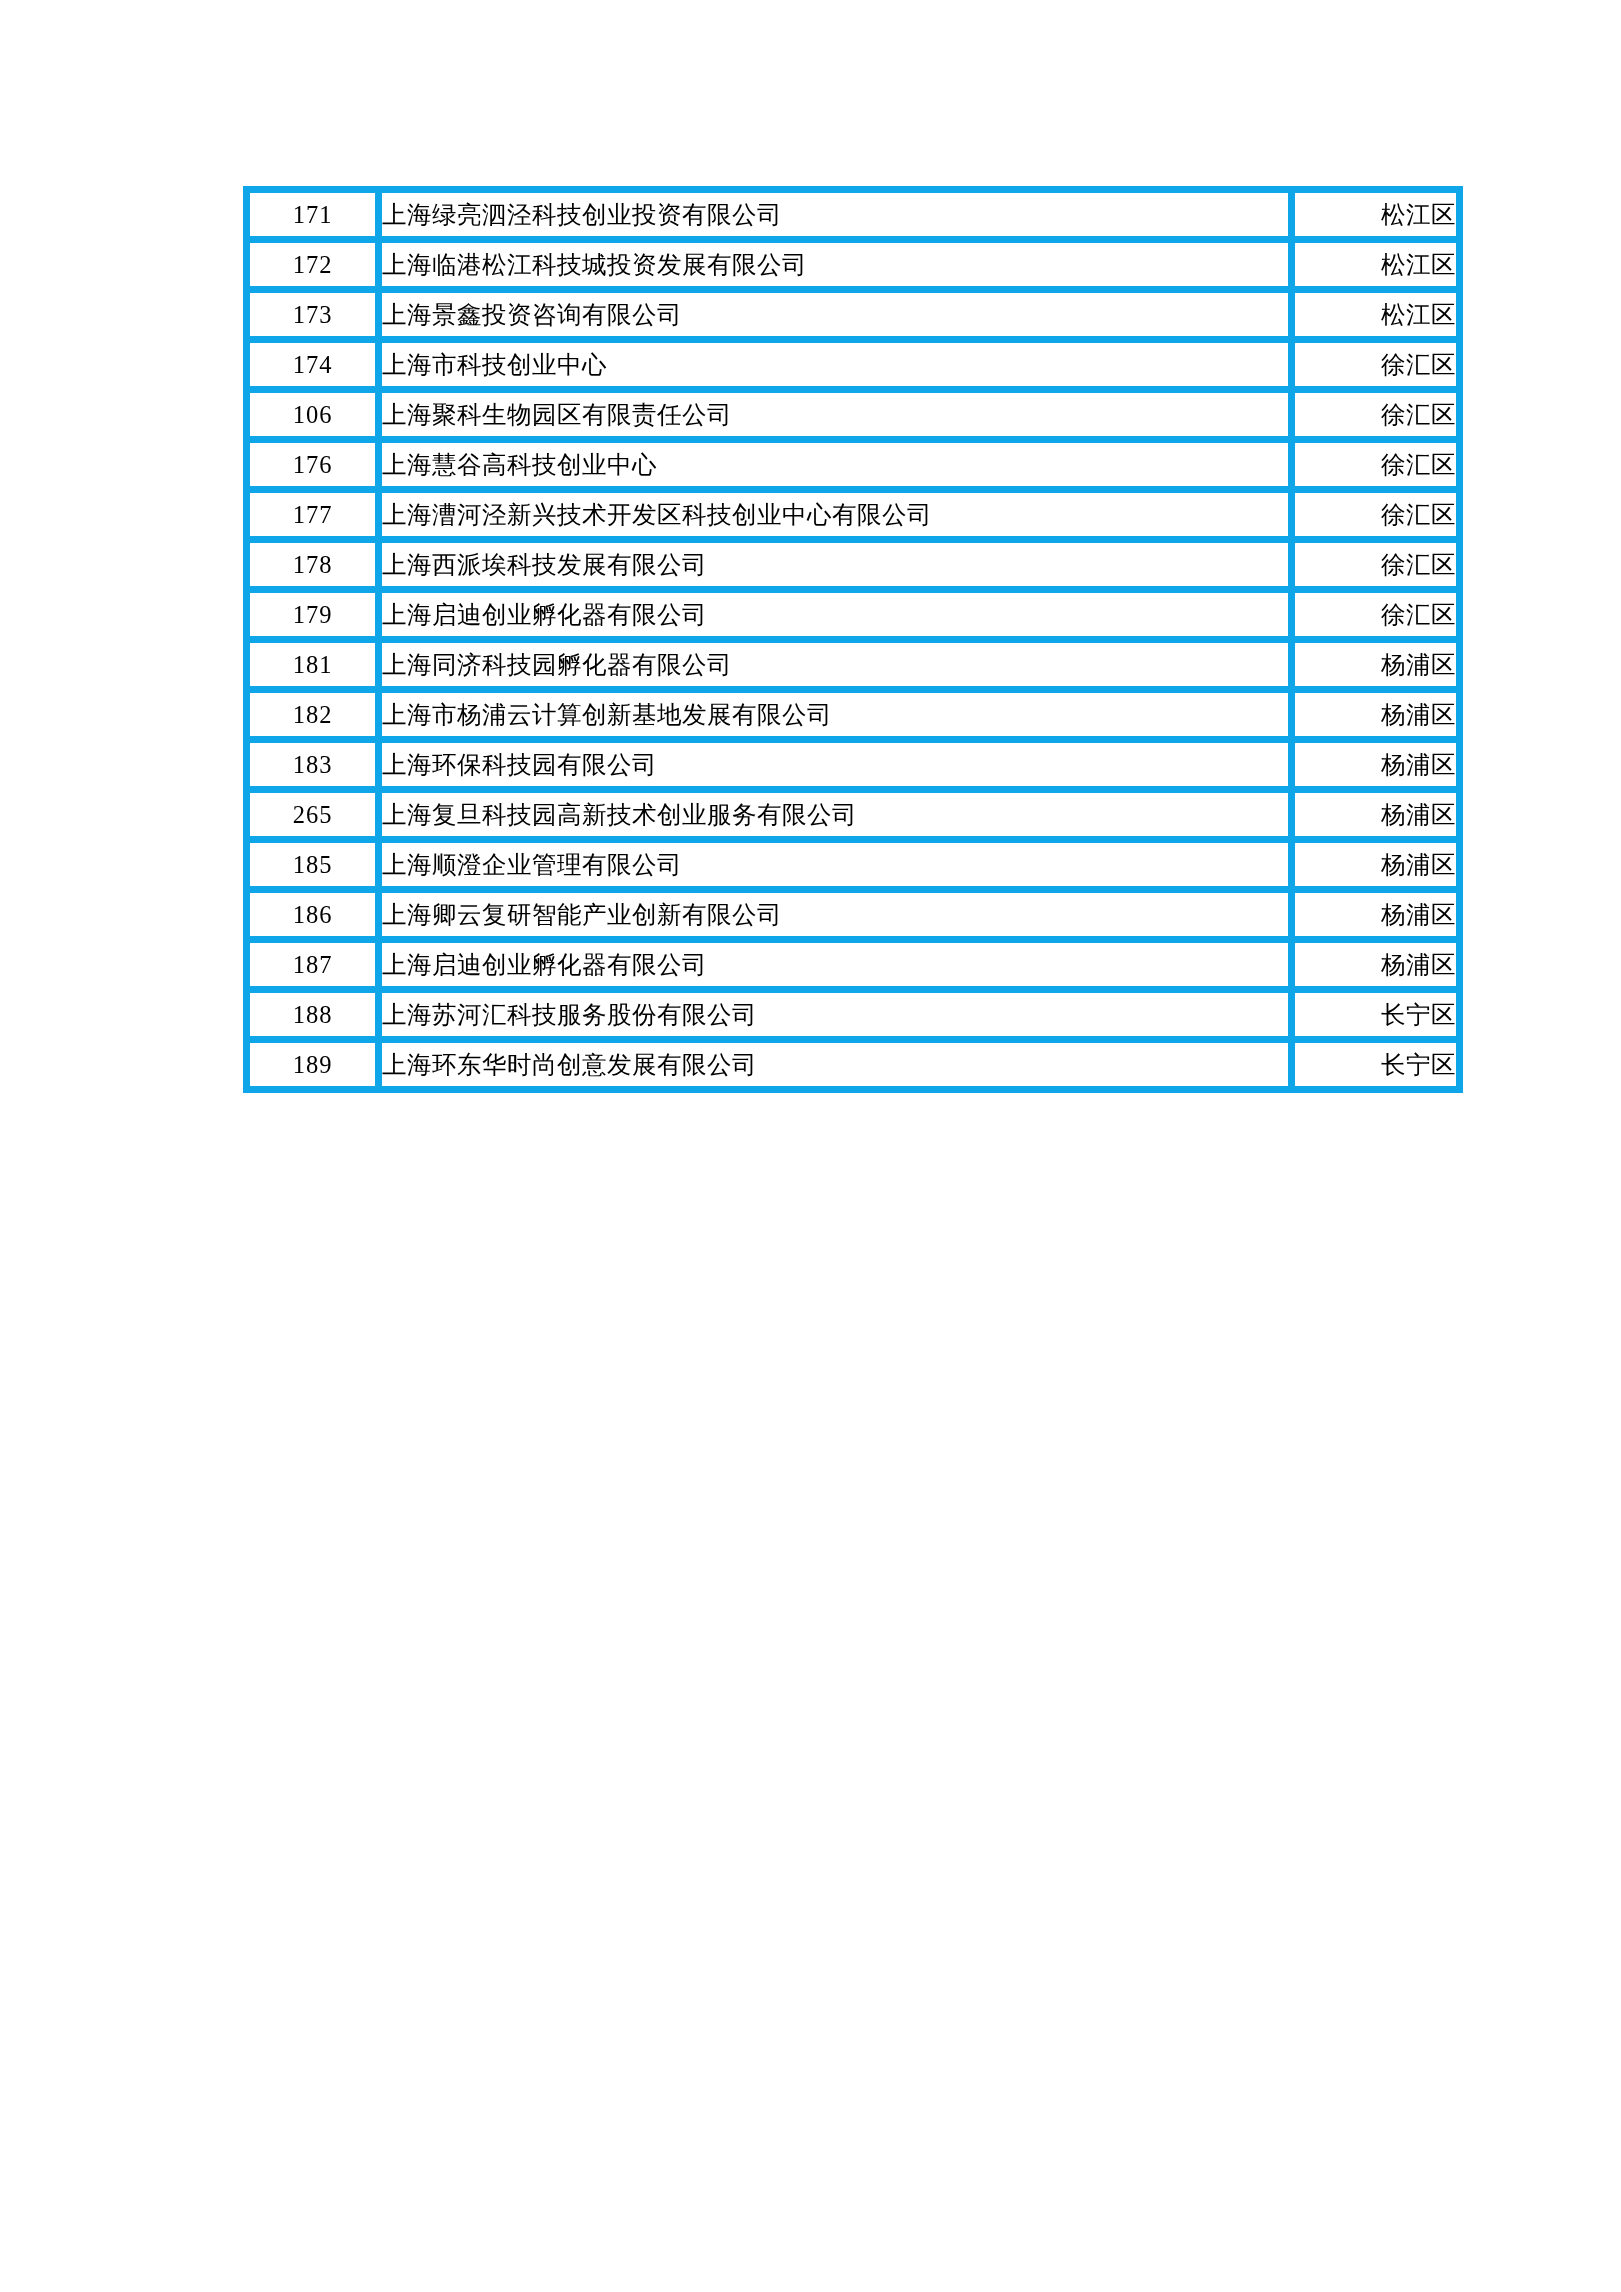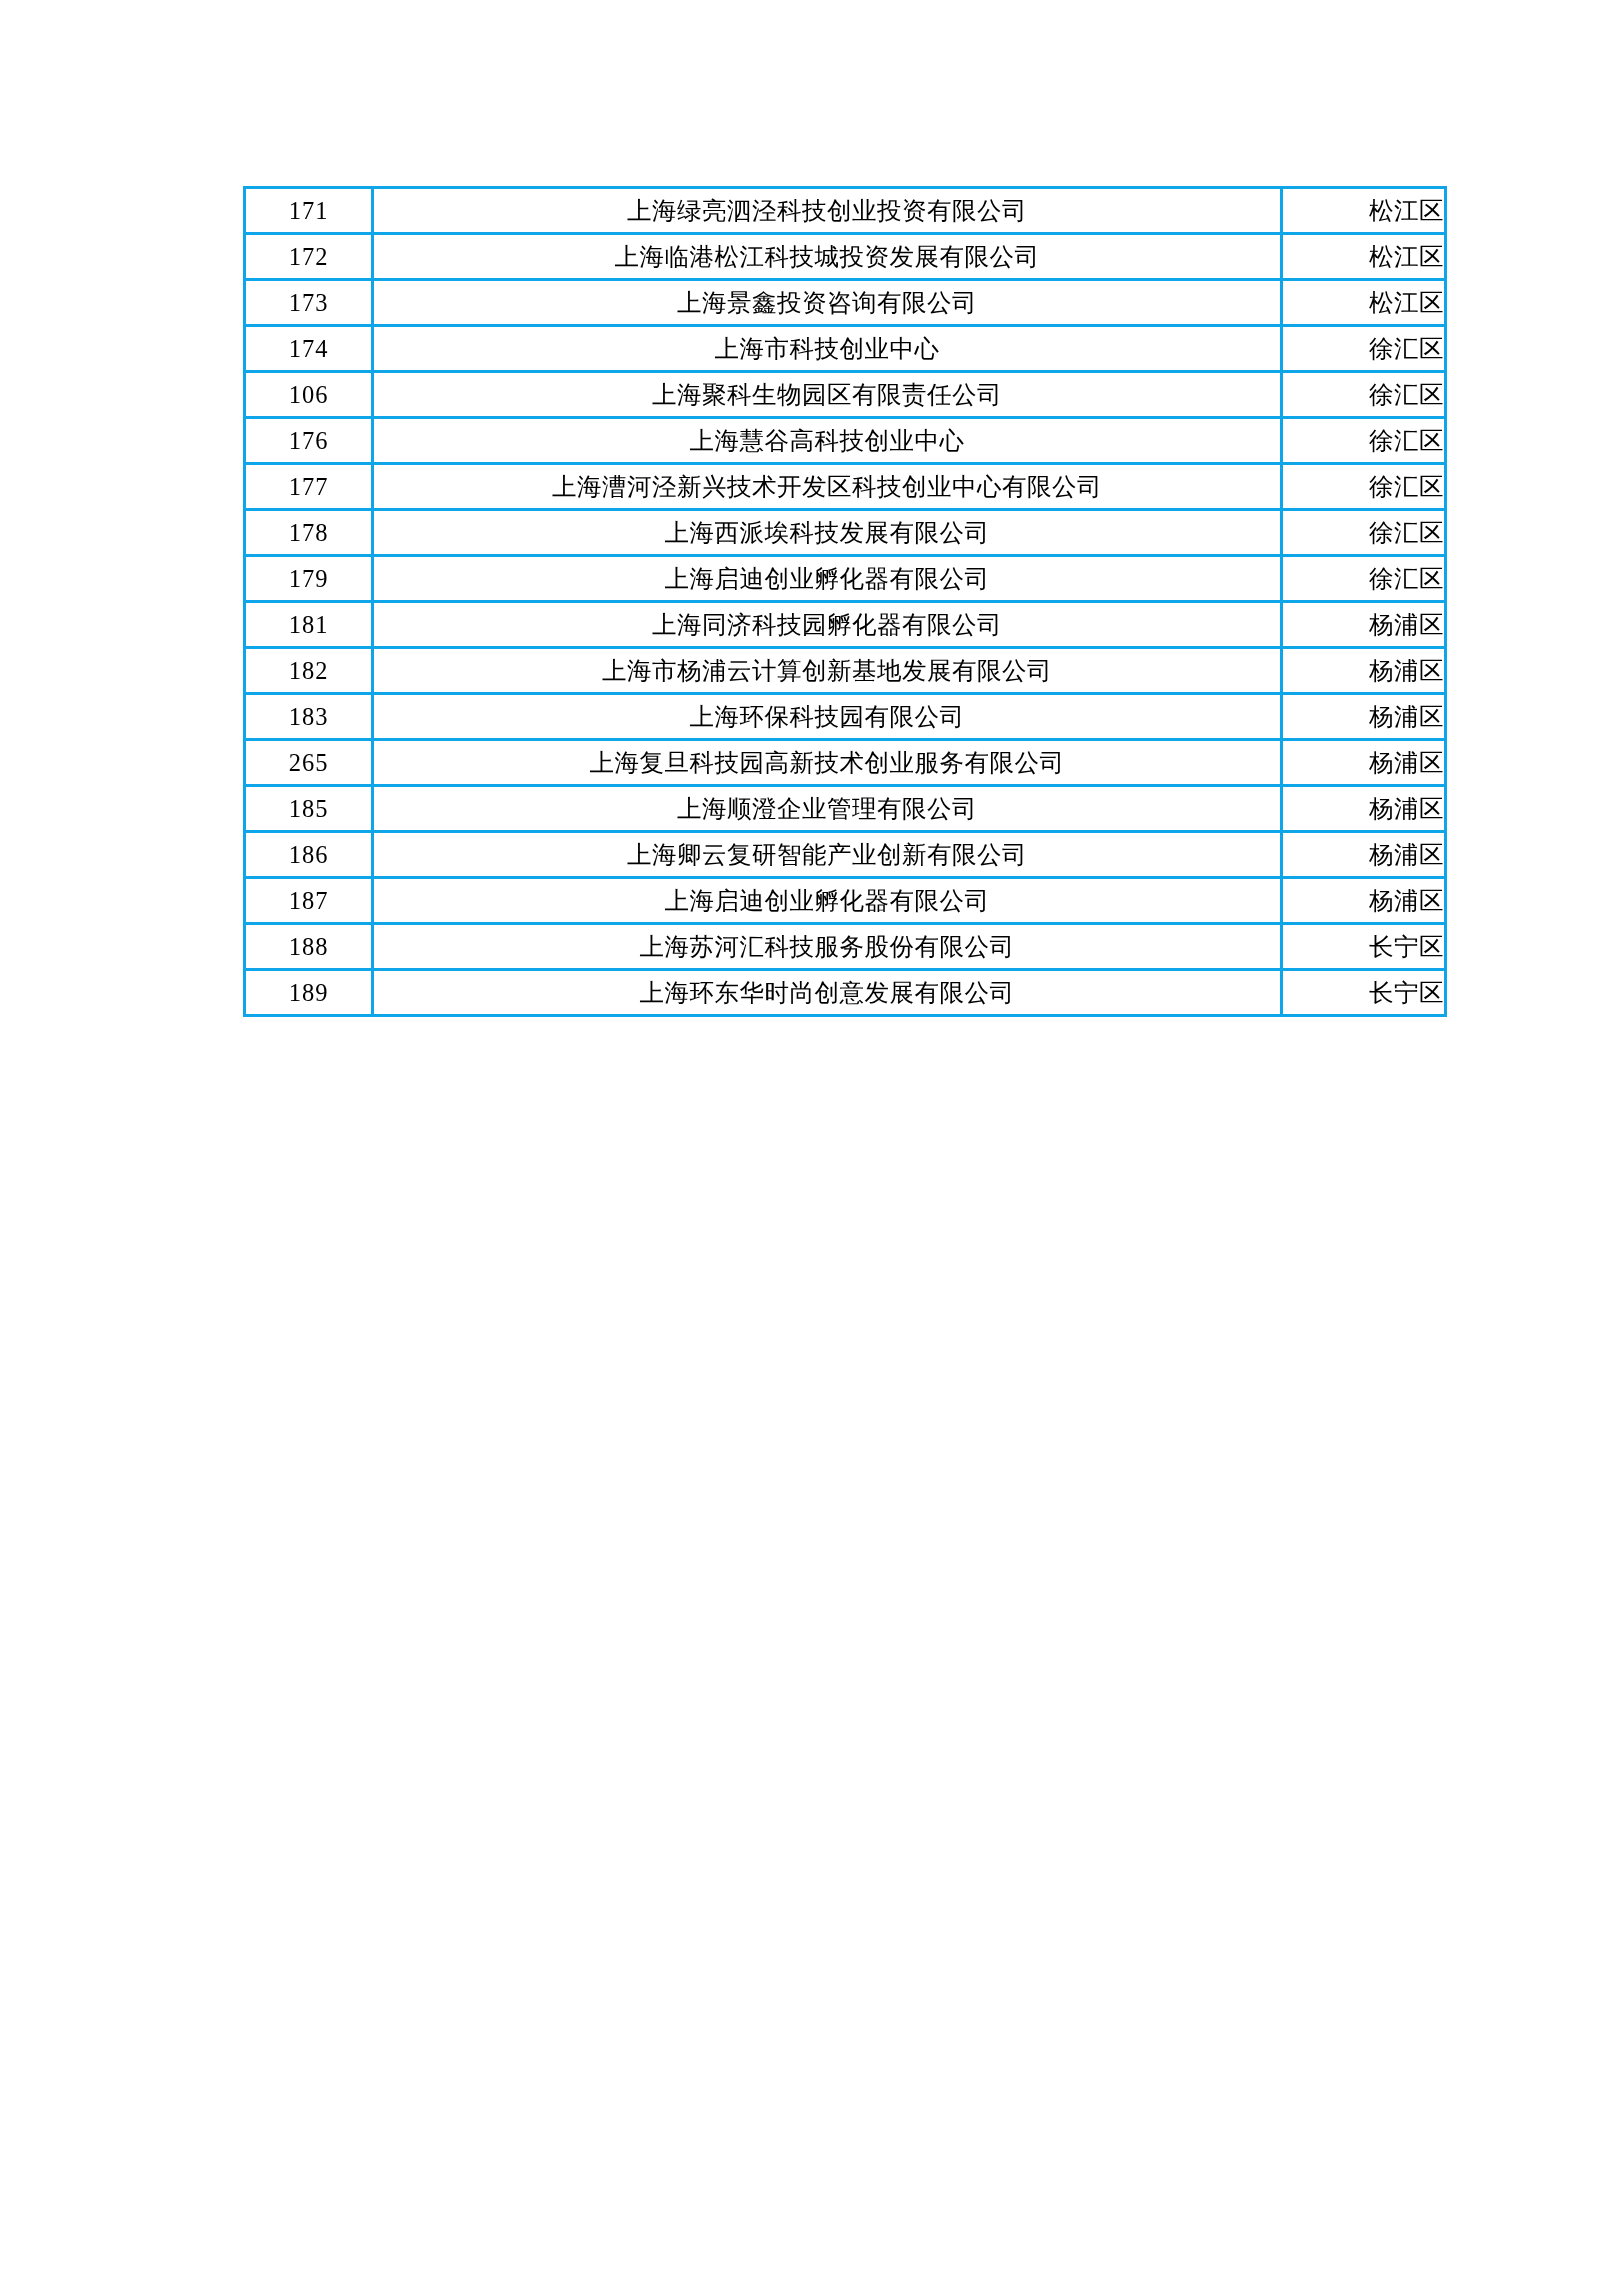--- a/index.html
+++ b/index.html
@@ -27,38 +27,38 @@
     left: 243px;
     top: 186px;
     width: 1194px;
   }
   table.doc-table {
     border-collapse: collapse;
     width: 1194px;
     table-layout: fixed;
   }
   table.doc-table td {
-    border: 3px solid #0ea5e9;
+    border: 7px solid #0ea5e9;
     height: 43px;
     padding: 0 0 0 0;
     font-size: 24.5px;
     line-height: 43px;
     vertical-align: middle;
     white-space: nowrap;
     overflow: hidden;
   }
   td.col-index {
     width: 125px;
     text-align: center;
     font-family: "Liberation Serif", serif;
     letter-spacing: 1px;
   }
   td.col-name {
     width: 906px;
-    text-align: center;
+    text-align: left;
     padding-left: 15.7px;
     font-family: "DejaVu Sans", sans-serif;
     font-size: 23.5px;
     letter-spacing: 0.5px;
     margin-top: 28px;
   }
   td.col-district {
     width: 161px;
     text-align: right;
     font-family: "DejaVu Sans", sans-serif;

